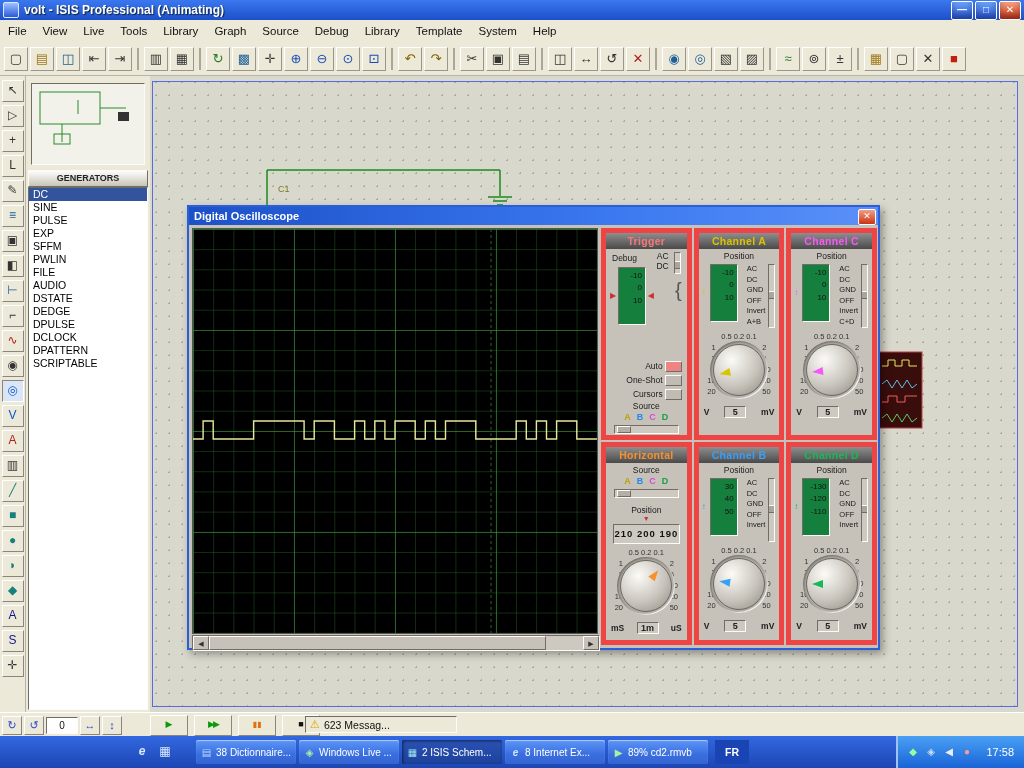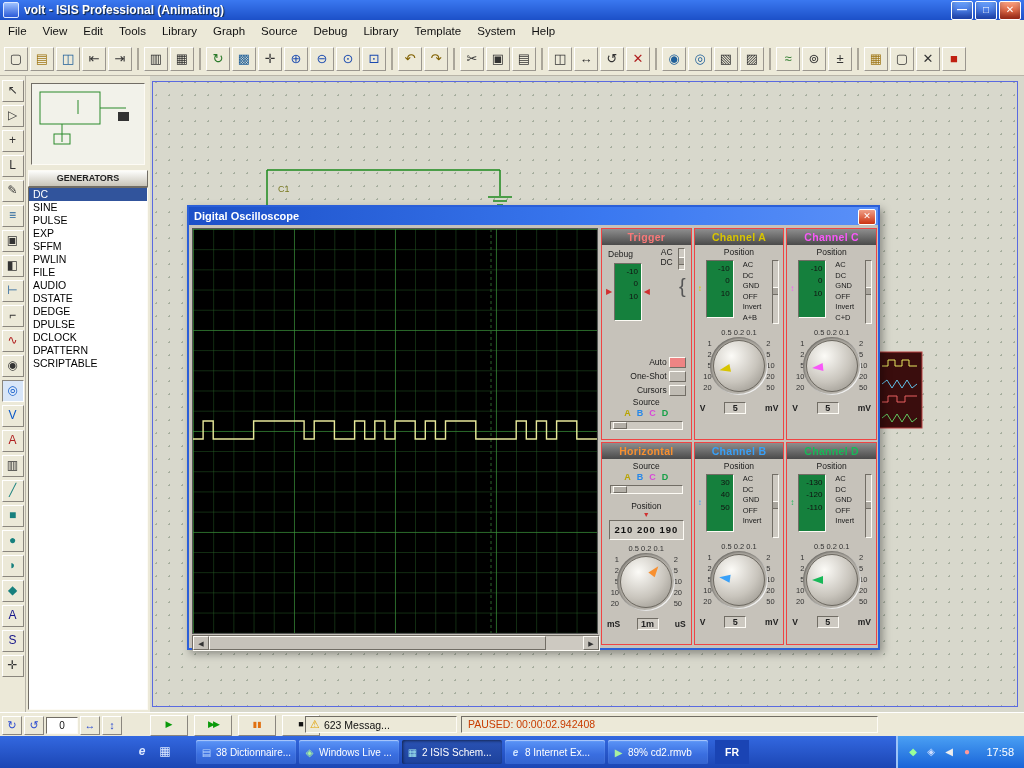--- a/index.html
+++ b/index.html
@@ -46,21 +46,21 @@
       linear-gradient(rgba(40,100,40,.45) 1px,transparent 1px),
       linear-gradient(90deg,rgba(40,100,40,.45) 1px,transparent 1px);
     background-size:101px 101px,101px 101px,20.2px 20.2px,20.2px 20.2px}
   #osc-screen svg{position:absolute;left:0;top:0;width:100%;height:100%}
   .trace{stroke:var(--trace);stroke-width:1.4;fill:none}
   #osc-scroll{position: absolute;left:3px;top:410px;width:406px;height:14px;background:#cdc9c1;display:flex;align-items:stretch}
   .sarr{width:14px;background:#c6c2ba;font-size:7px;line-height:13px;text-align:center;color:#333;flex:none}
   .sthumb{width:335px;background:#c6c2ba;flex:none}
   .strack{flex:1}
   #osc-panel{position:absolute;left:412px;top:3px;width:276px;height:417px;display:grid;grid-template-columns:1fr 1fr 1fr;grid-template-rows:212px 203px;gap:2px}
-  .sect{border:1px solid #ef4444;background:#c6c2ba;position:relative;box-sizing:border-box}
+  .sect{border:5px solid #ef4444;background:#c6c2ba;position:relative;box-sizing:border-box}
   .sect-h{height:16px;background:linear-gradient(#8e8e8e,#4a4a4a);font-size:10.5px;font-weight:bold;text-align:center;line-height:16px;letter-spacing:.3px}
   .sect-b{position:absolute;left:0;right:0;top:16px;bottom:0}
   .lab{position:absolute;font-size:8.5px;color:#1a1a1a;white-space:nowrap}
   .labc{position:absolute;left:0;right:0;text-align:center;font-size:8.5px;color:#1a1a1a}
   .coup{position:absolute;font-size:7.5px;line-height:10.5px;white-space:pre-line;color:#1a1a1a}
   .vslider{position:absolute;width:42px;height:58px}
   .vs-scale{position:absolute;left:7px;right:7px;top:0;bottom:0;background:#15803d;border:1px solid;border-color:#716d65 #fdfbf5 #fdfbf5 #716d65;font-size:8px;line-height:1.55;text-align:right;padding:2px 3px 0 0;white-space:pre-line;box-sizing:border-box;color:#111}
   .mk{position:absolute;font-size:8px;top:50%;margin-top:-5px;font-weight:bold}
   .mk.l{left:-1px}.mk.r{right:-1px}
   .vtrack{position:absolute;width:7px;background:#cdc9c1;border:1px solid;border-color:#716d65 #fdfbf5 #fdfbf5 #716d65;box-sizing:border-box}
@@ -123,21 +123,21 @@
     <span id="apptitle">volt - ISIS Professional (Animating)</span>
     <span class="wbtn">—</span>
     <span class="wbtn">□</span>
     <span class="wbtn close">✕</span>
   </div>
 
   <div id="menubar">
 
   <span class="mitem">File</span>
       <span class="mitem">View</span>
-      <span class="mitem">Edit</span>
+      <span class="mitem">Live</span>
       <span class="mitem">Tools</span>
       <span class="mitem">Library</span>
       <span class="mitem">Graph</span>
       <span class="mitem">Source</span>
       <span class="mitem">Debug</span>
       <span class="mitem">Library</span>
       <span class="mitem">Template</span>
       <span class="mitem">System</span>
       <span class="mitem">Help</span>
     </div>
@@ -577,21 +577,20 @@
     <div id="playgroup">
       <span class="pbtn" style="color:#0a9a0a">▶</span>
       <span class="pbtn" style="color:#0a9a0a;letter-spacing:-2px">▶▶</span>
       <span class="pbtn" style="color:#e07010;font-size:8px">▮▮</span>
       <span class="pbtn" style="color:#111">■</span>
     </div>
     <div id="msgpanel">
       <span id="warnglyph">⚠</span>
       <span>623 Messag...</span>
     </div>
-    <div id="statuspanel">PAUSED: 00:00:02.942408</div>
   </div>
 
   <div id="taskbar">
     <div id="quicklaunch">
 
     <span class="ql">e</span>
         <span class="ql">▦</span>
       </div>
     <div id="tasks">
 

